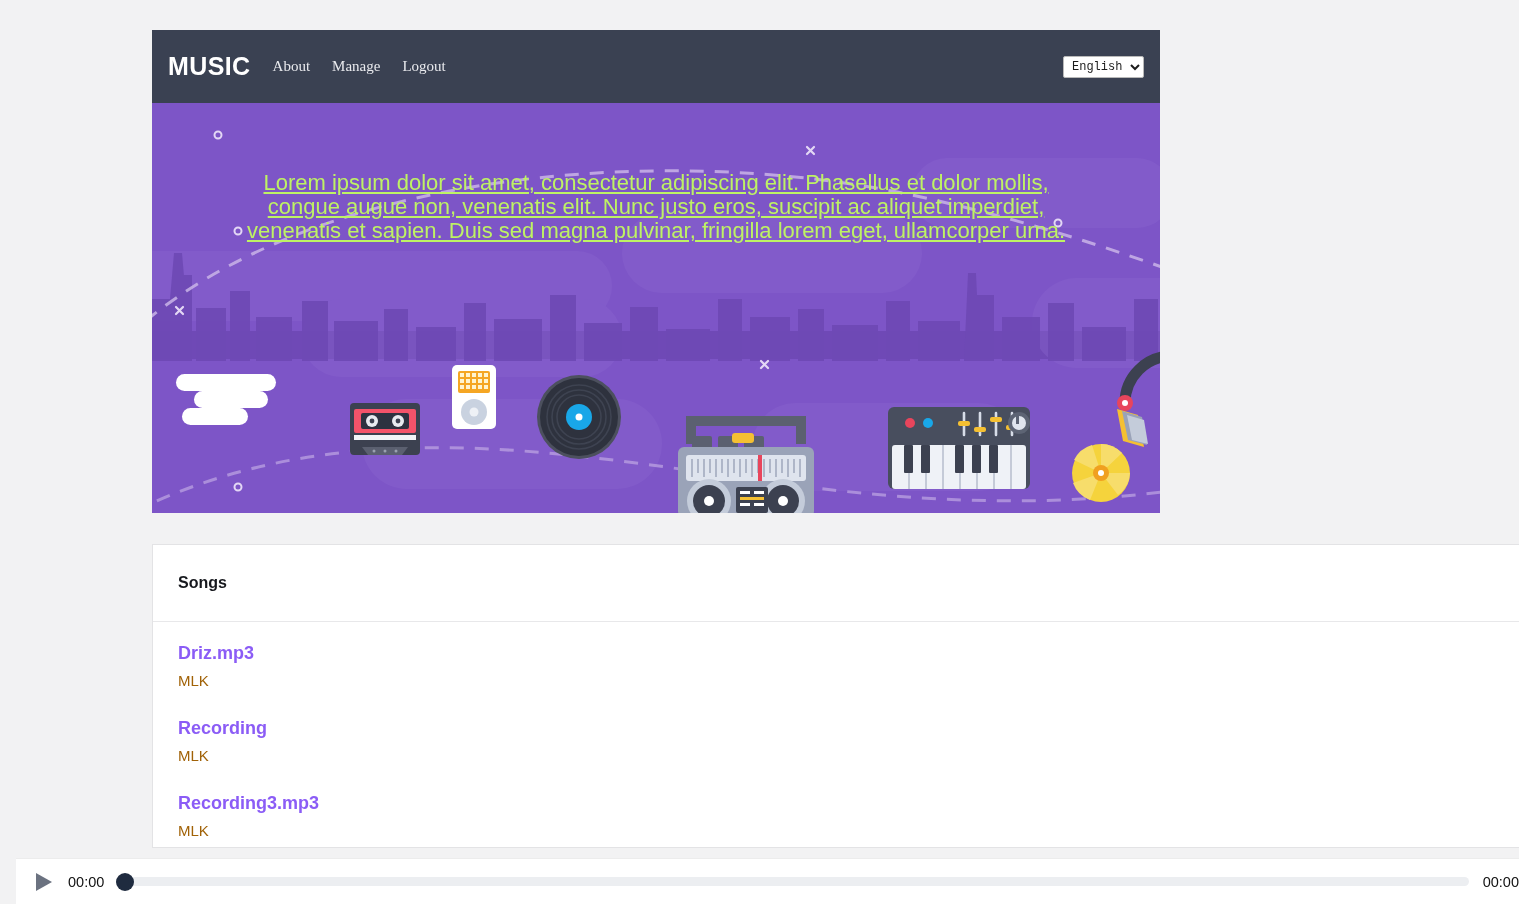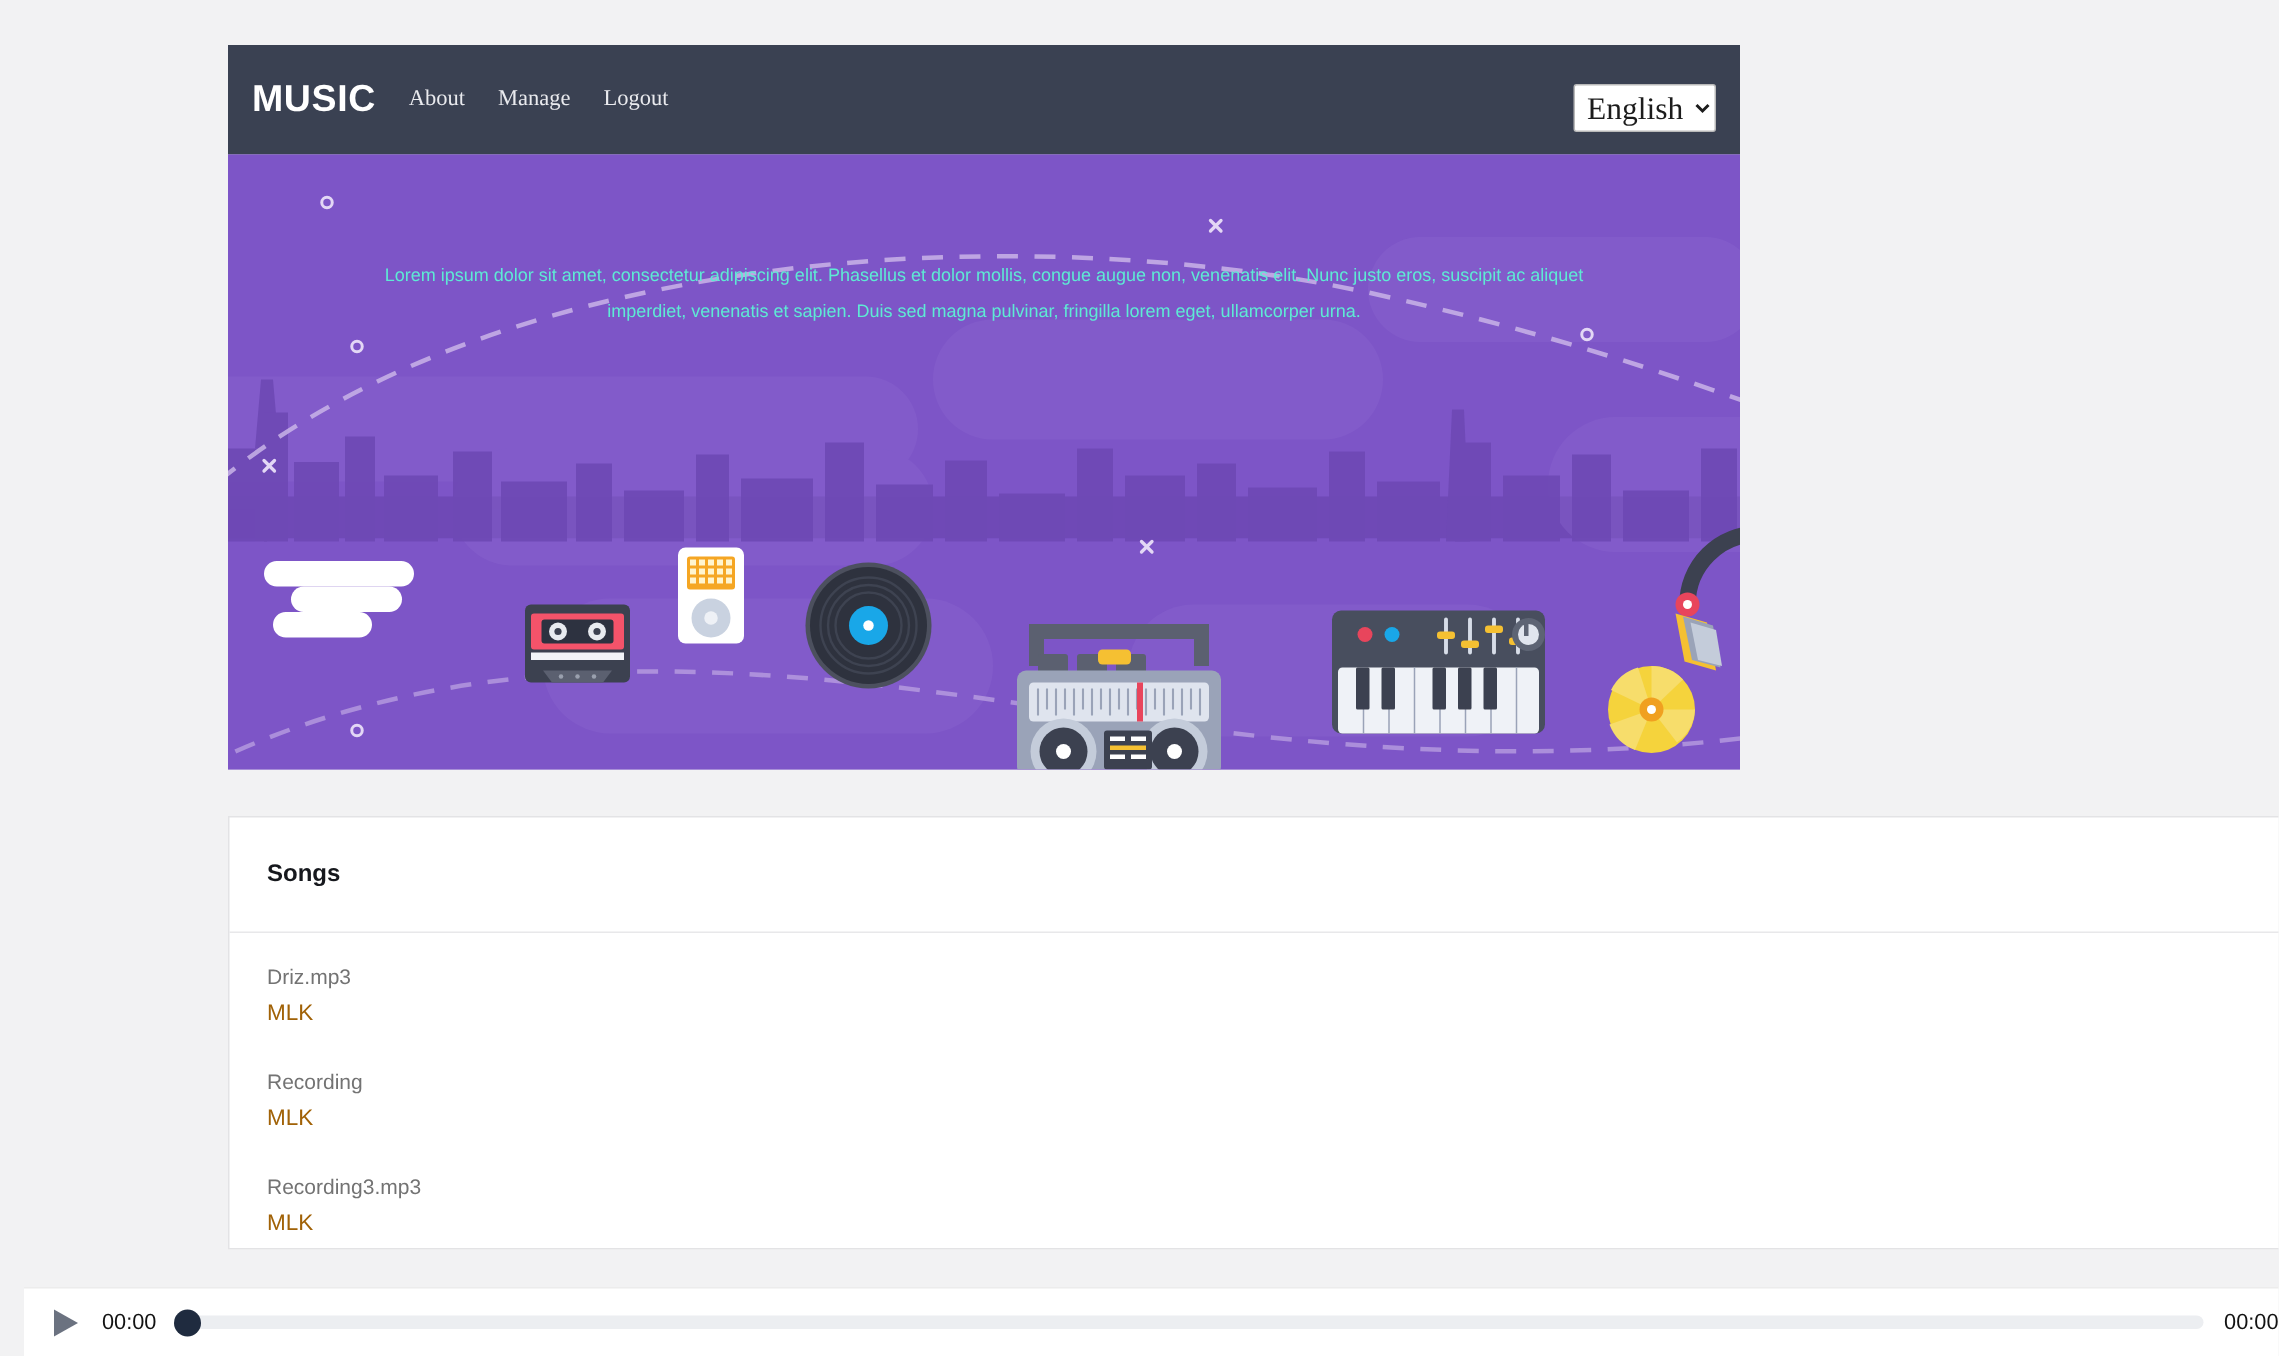--- a/index.html
+++ b/index.html
@@ -39,22 +39,22 @@
     color: #e9eaee;
     font-size: 15px;
     margin-right: 22px;
     text-decoration: none;
     cursor: pointer;
     font-family: Liberation Serif, serif;
   }
   .lang-select {
     position: absolute;
     right: 16px; top: 26px;
-    font-family: Liberation Serif, serif;
-    font-size: 21px;
+    font-family: Liberation Mono, monospace;
+    font-size: 12px;
     padding: 2px 4px;
     border: 1px solid #b9b9b9;
     background: #ffffff;
     color: #1c1c1c;
     border-radius: 2px;
   }
 
   
   .hero {
     position: relative;
@@ -81,25 +81,26 @@
     z-index: 5;
   }
   .hero-title {
     color: #ffffff;
     font-size: 49px;
     font-weight: bold;
     margin: 0 0 22px 0;
     letter-spacing: -0.3px;
   }
   .hero-sub {
-    color: #5eead4;
-    font-size: 12px;
+    color: #bef264;
+    font-size: 22px;
     line-height: 24px;
     margin: 0 auto;
     width: 830px;
+    text-decoration: underline;
   }
 
   
   .card {
     position: absolute;
     left: 152px; top: 544px;
     width: 1442px;
     background: #ffffff;
     border: 1px solid #e3e3e5;
     box-sizing: border-box;
@@ -114,21 +115,21 @@
     box-sizing: border-box;
   }
   .card-title { font-size: 16px; font-weight: bold; color: #16181d; }
   .song-row {
     display: flex;
     align-items: center;
     justify-content: space-between;
     padding: 21px 25px 8px 25px;
     box-sizing: border-box;
   }
-  .song-name { font-size: 14px; font-weight: normal; color: #737373; margin-bottom: 8px; }
+  .song-name { font-size: 18px; font-weight: bold; color: #8b5cf6; margin-bottom: 8px; }
   .song-artist { font-size: 15px; color: #a16207; }
   .comments { display: flex; align-items: center; gap: 7px; }
   .comment-count { font-size: 17px; color: #2f3542; }
 
   
   .player {
     position: absolute;
     left: 16px; bottom: 0;
     width: 1519px; height: 46px;
     background: #ffffff;

